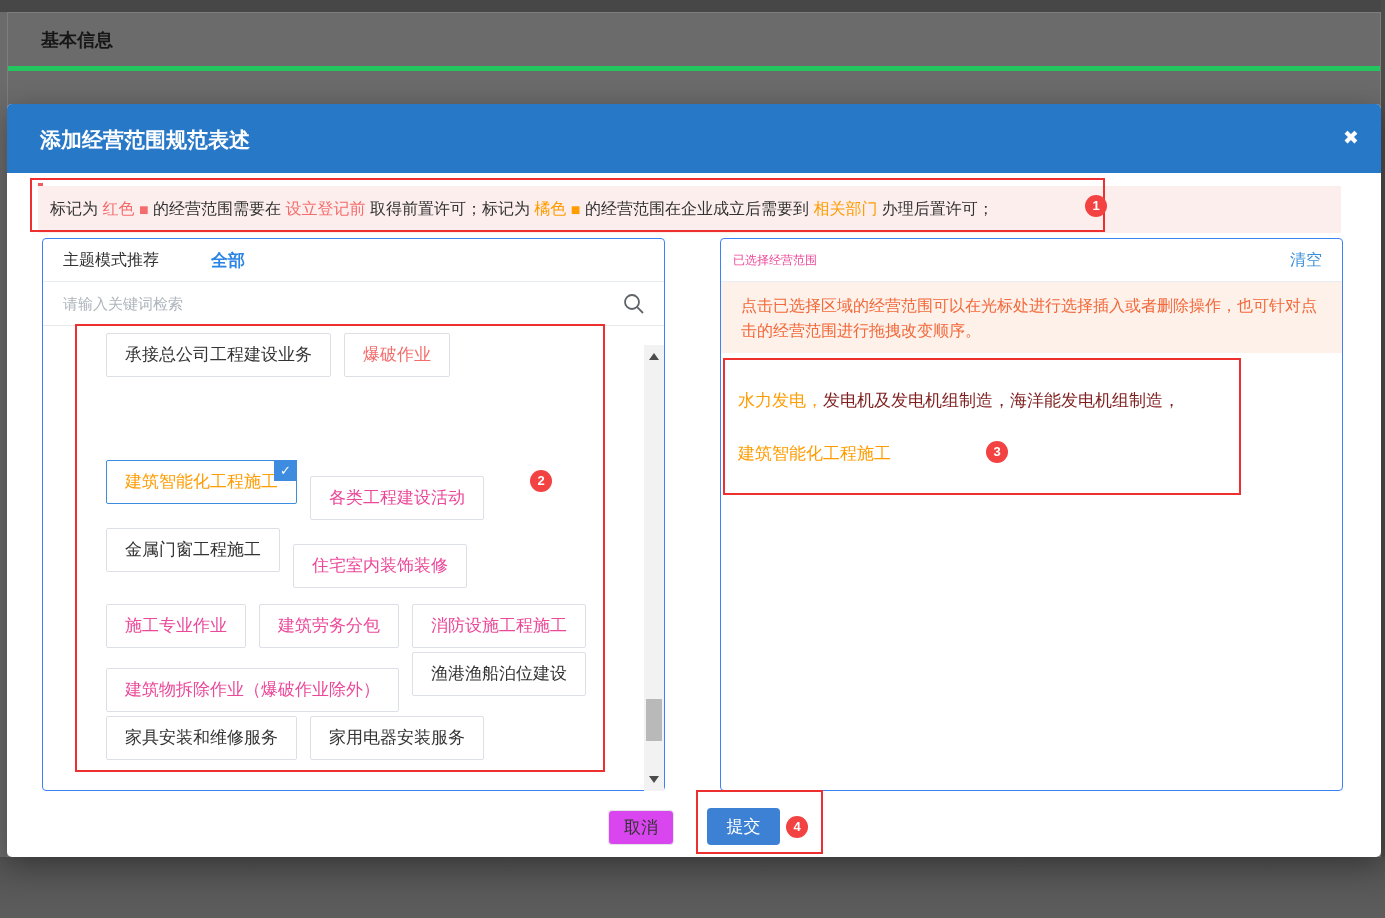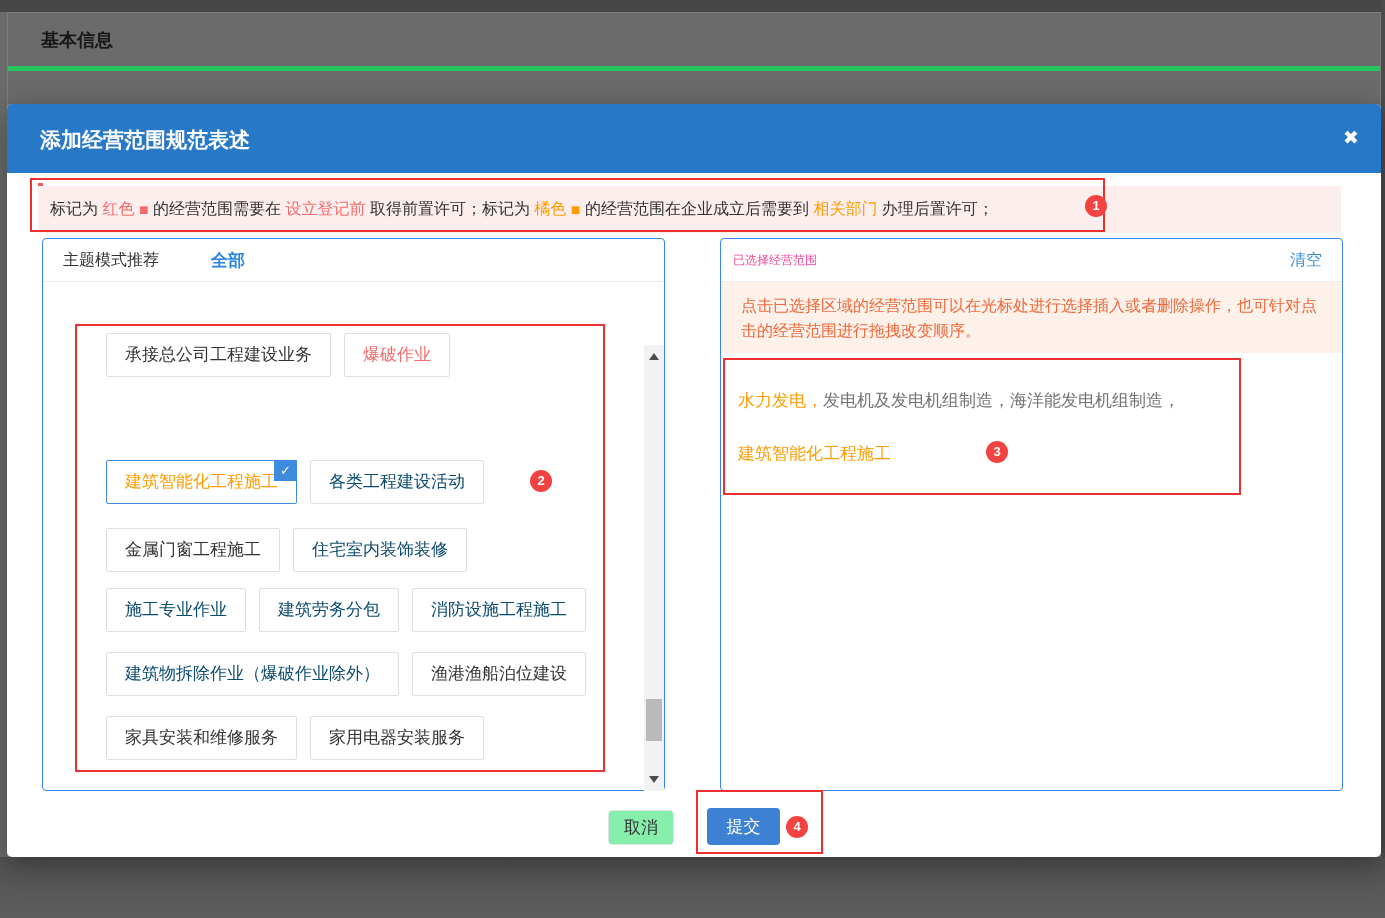--- a/index.html
+++ b/index.html
@@ -63,43 +63,43 @@
                   font-family:"Liberation Sans","DejaVu Sans",sans-serif; }
   .search-input::placeholder { color:#aeb4bc; }
   .search-icon { position:absolute; right:18px; top:10px; }
 
   
   .tag-row { position:absolute; left:63px; display:flex; gap:13px; }
   .r1{top:94px}.r2{top:157px}.r3{top:221px}.r4{top:289px}.r5{top:349px}.r6{top:413px}.r7{top:477px}
   .tag { position:relative; height:44px; line-height:42px; padding:0 18px; background:#fff;
          border:1px solid #dcdfe6; border-radius:2px; font-size:17px; color:#333; cursor:pointer;
          font-family:"Liberation Sans","DejaVu Sans",sans-serif; white-space:nowrap; }
-  .tag.orange { color:#0c4a6e; }
+  .tag.orange { color:#ec4899;margin-top:16px; }
   .tag.red { color:#f56c6c; }
   .tag.selected { border:1px solid #3d8ce0; color:#ff9c00; }
   .check-corner { position:absolute; right:-1px; top:-1px; width:23px; height:21px; background:#3d8ce0;
                   color:#fff; font-size:13px; font-weight:bold; text-align:center; line-height:21px; }
 
   
   .sbar { position:absolute; left:601px; top:106px; width:20px; height:446px; background:#f2f2f2; }
   .sarrow { position:absolute; left:5px; width:0; height:0; border-left:5px solid transparent; border-right:5px solid transparent; }
   .sarrow.up   { top:8px; border-bottom:7px solid #4c4c4c; }
   .sarrow.down { bottom:8px; border-top:7px solid #4c4c4c; }
   .sthumb { position:absolute; left:2px; top:354px; width:16px; height:42px; background:#b9b9b9; }
 
   
   .hint { position:absolute; left:0; top:43px; width:621px; height:71px; background:#fdf1ea;
           color:#f2683a; font-size:16px; line-height:25px; padding:11px 20px 0 20px; }
   .sel-line { position:absolute; left:17px; font-size:17px; white-space:pre; }
   .sel-line1 { top:150px; }
   .sel-line2 { top:203px; }
-  .t-dark { color:#737373; }
+  .t-dark { color:#7f1d1d; }
 
   
-  .btn-cancel { position:absolute; left:601px; top:706px; width:66px; height:35px; background:#86efac;
+  .btn-cancel { position:absolute; left:601px; top:706px; width:66px; height:35px; background:#d946ef;
                 border:1px solid #e3e5e9; border-radius:4px; font-size:17px; color:#333; cursor:pointer;
                 font-family:"Liberation Sans","DejaVu Sans",sans-serif; }
   .btn-submit { position:absolute; left:700px; top:704px; width:73px; height:37px; background:#3c81d4;
                 border:none; border-radius:4px; font-size:17px; color:#fff; cursor:pointer;
                 font-family:"Liberation Sans","DejaVu Sans",sans-serif; }
 </style>
 </head>
 <body>
 
 <div class="bk-top"></div>
@@ -118,20 +118,29 @@
     <span class="modal-close">✖</span>
   </div>
 
   <div class="notice-accent"></div>
   <div class="notice"><span>标记为 </span><span class="t-red">红色</span><span class="t-red"> ■ </span><span>的经营范围需要在 </span><span class="t-red">设立登记前</span><span> 取得前置许可；标记为 </span><span class="t-orange">橘色</span><span class="t-orange"> ■ </span><span>的经营范围在企业成立后需要到 </span><span class="t-orange">相关部门</span><span> 办理后置许可；</span></div>
 
   <div class="panel panel-left">
     <div class="panel-head">
       <span class="tab-rec">主题模式推荐</span>
       <span class="tab-all">全部</span>
+    </div>
+    <div class="search-row">
+      <input class="search-input" type="text" placeholder="请输入关键词检索" style="">
+      <span class="search-icon">
+        <svg width="24" height="24" viewBox="0 0 24 24" fill="none" stroke="#5f6368" stroke-width="1.8">
+          <circle cx="10" cy="10" r="7"></circle>
+            <line x1="15.2" y1="15.2" x2="21" y2="21"></line>
+        </svg>
+      </span>
     </div>
 
     <div class="tag-row r1">
       <button class="tag">承接总公司工程建设业务</button>
       <button class="tag red">爆破作业</button>
     </div>
     <div class="tag-row r3">
       <button class="tag selected"><span>建筑智能化工程施工</span><span class="check-corner">✓</span></button>
       <button class="tag orange">各类工程建设活动</button>
     </div>

